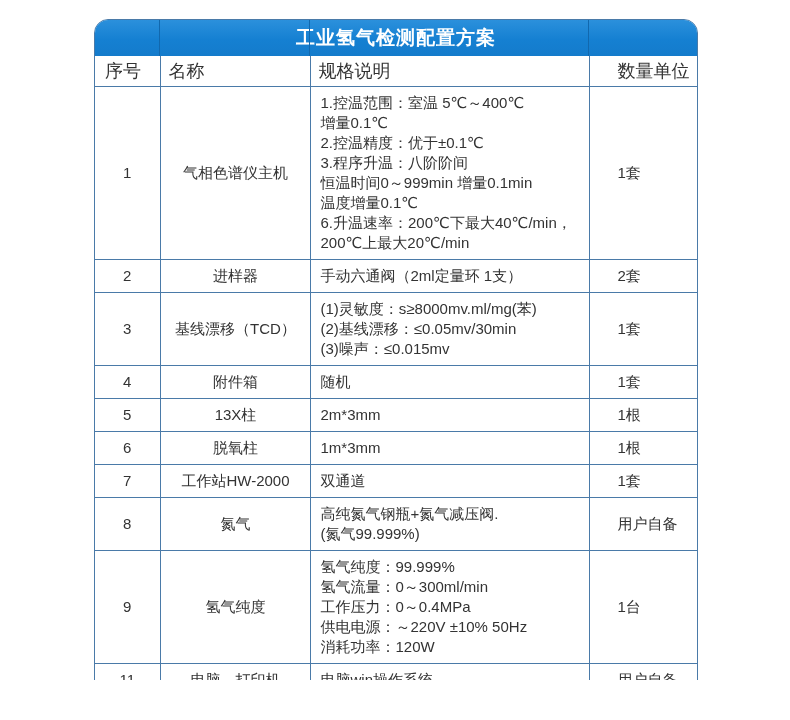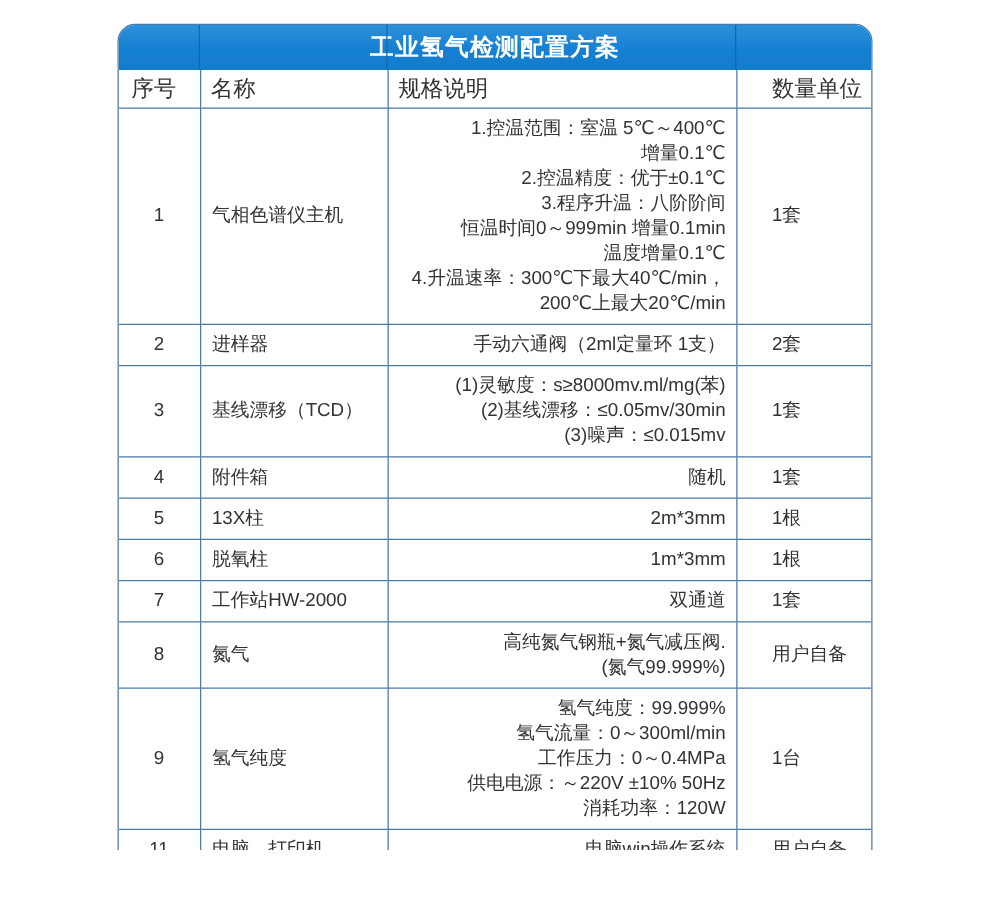--- a/index.html
+++ b/index.html
@@ -76,22 +76,22 @@
     height: 30px;
     font-weight: normal;
     font-size: 18px;
     text-align: left;
     padding: 4px 8px;
     white-space: nowrap;
   }
   .spec-table thead th.h-no { text-align: left; padding-left: 10px; }
 
   .spec-table td.cell-no  { text-align: center; }
-  .spec-table td.cell-name { padding-left: 9px; }
-  .spec-table td.cell-spec { padding-left: 10px; text-align: right; }
+  .spec-table td.cell-name { padding-left: 9px; text-align: center; }
+  .spec-table td.cell-spec { padding-left: 10px; }
   .spec-table td.cell-qty  { }
 
   .spec-line { white-space: nowrap; }
 </style>
 </head>
 <body>
 
 <div class="page">
   <div class="card">
 
@@ -121,21 +121,21 @@
           <tr>
             <td class="cell-no">1</td>
             <td class="cell-name">气相色谱仪主机</td>
             <td class="cell-spec">
               <div class="spec-line">1.控温范围：室温 5℃～400℃</div>
               <div class="spec-line">增量0.1℃</div>
               <div class="spec-line">2.控温精度：优于±0.1℃</div>
               <div class="spec-line">3.程序升温：八阶阶间</div>
               <div class="spec-line">恒温时间0～999min 增量0.1min</div>
               <div class="spec-line">温度增量0.1℃</div>
-              <div class="spec-line">4.升温速率：300℃下最大40℃/min，</div>
+              <div class="spec-line">6.升温速率：200℃下最大40℃/min，</div>
               <div class="spec-line">200℃上最大20℃/min</div>
             </td>
             <td class="cell-qty">1套</td>
           </tr>
           <tr>
             <td class="cell-no">2</td>
             <td class="cell-name">进样器</td>
             <td class="cell-spec">
               <div class="spec-line">手动六通阀（2ml定量环 1支）</div>
             </td>

